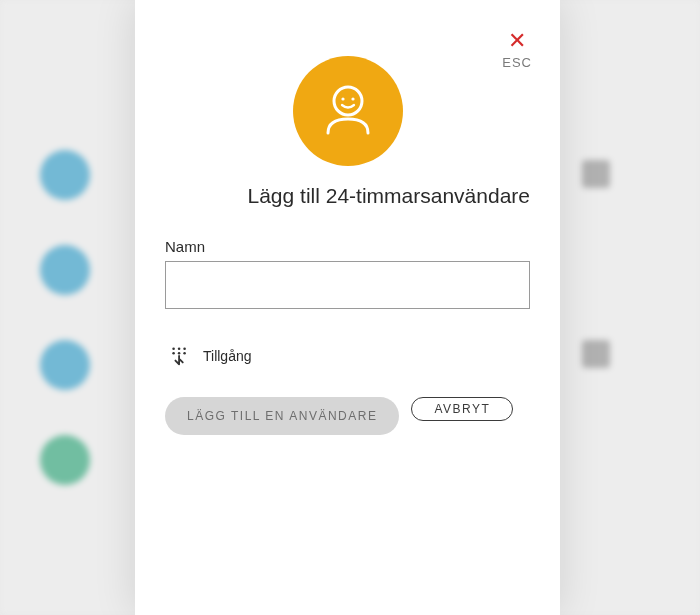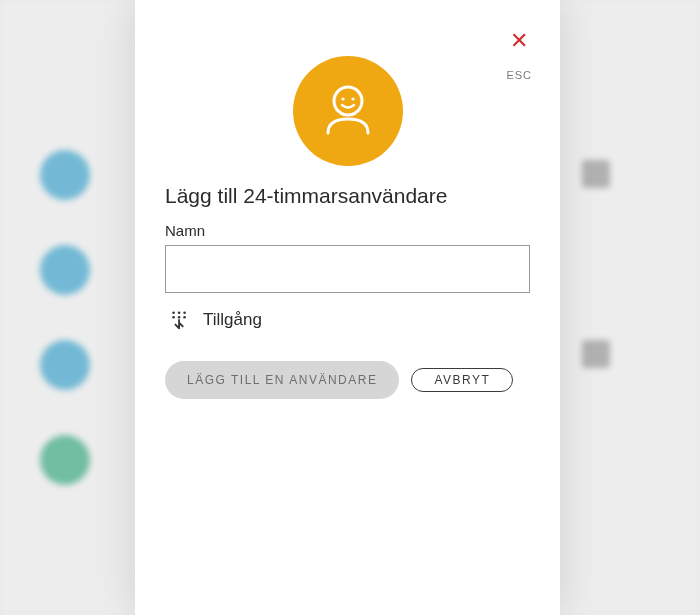--- a/index.html
+++ b/index.html
@@ -53,48 +53,48 @@
       align-items: center;
       cursor: pointer;
     }
     .close-x {
       font-size: 22px;
       color: #d52b2b;
       font-weight: 400;
       line-height: 1;
     }
     .close-label {
-      font-size: 11px;
+      font-size: 13px;
       color: #7a7a7a;
       letter-spacing: 1px;
-      margin-top: 17px;
+      margin-top: 3px;
     }
     .avatar-circle {
       width: 110px;
       height: 110px;
       border-radius: 50%;
       background: #f0a812;
       margin: 38px auto 18px auto;
       display: flex;
       align-items: center;
       justify-content: center;
     }
     .avatar-svg {
       width: 64px;
       height: 64px;
     }
     .title {
-      text-align: left;
+      text-align: right;
       font-size: 21px;
       color: #2b2b2b;
       font-weight: 400;
-      margin-bottom: 14px;
+      margin-bottom: 30px;
     }
     .field-group {
-      margin-bottom: 16px;
+      margin-bottom: 36px;
     }
     .field-label {
       font-size: 15px;
       color: #2b2b2b;
       margin-bottom: 6px;
     }
     .text-input {
       width: 100%;
       height: 48px;
       border: 1px solid #9a9a9a;
@@ -117,28 +117,28 @@
       align-items: center;
       gap: 12px;
       margin-bottom: 20px;
       padding-left: 4px;
     }
     .access-icon {
       width: 22px;
       height: 22px;
     }
     .access-label {
-      font-size: 17px;
+      font-size: 14px;
       color: #2b2b2b;
     }
     .btn-row {
       display: flex;
       gap: 12px;
       margin-top: 30px;
-      align-items: center;
+      align-items: flex-start;
     }
     .btn-primary {
       background: #d6d6d6;
       color: #6e6e6e;
       border: none;
       border-radius: 22px;
       padding: 12px 22px;
       font-size: 12px;
       letter-spacing: 1.5px;
       cursor: pointer;

